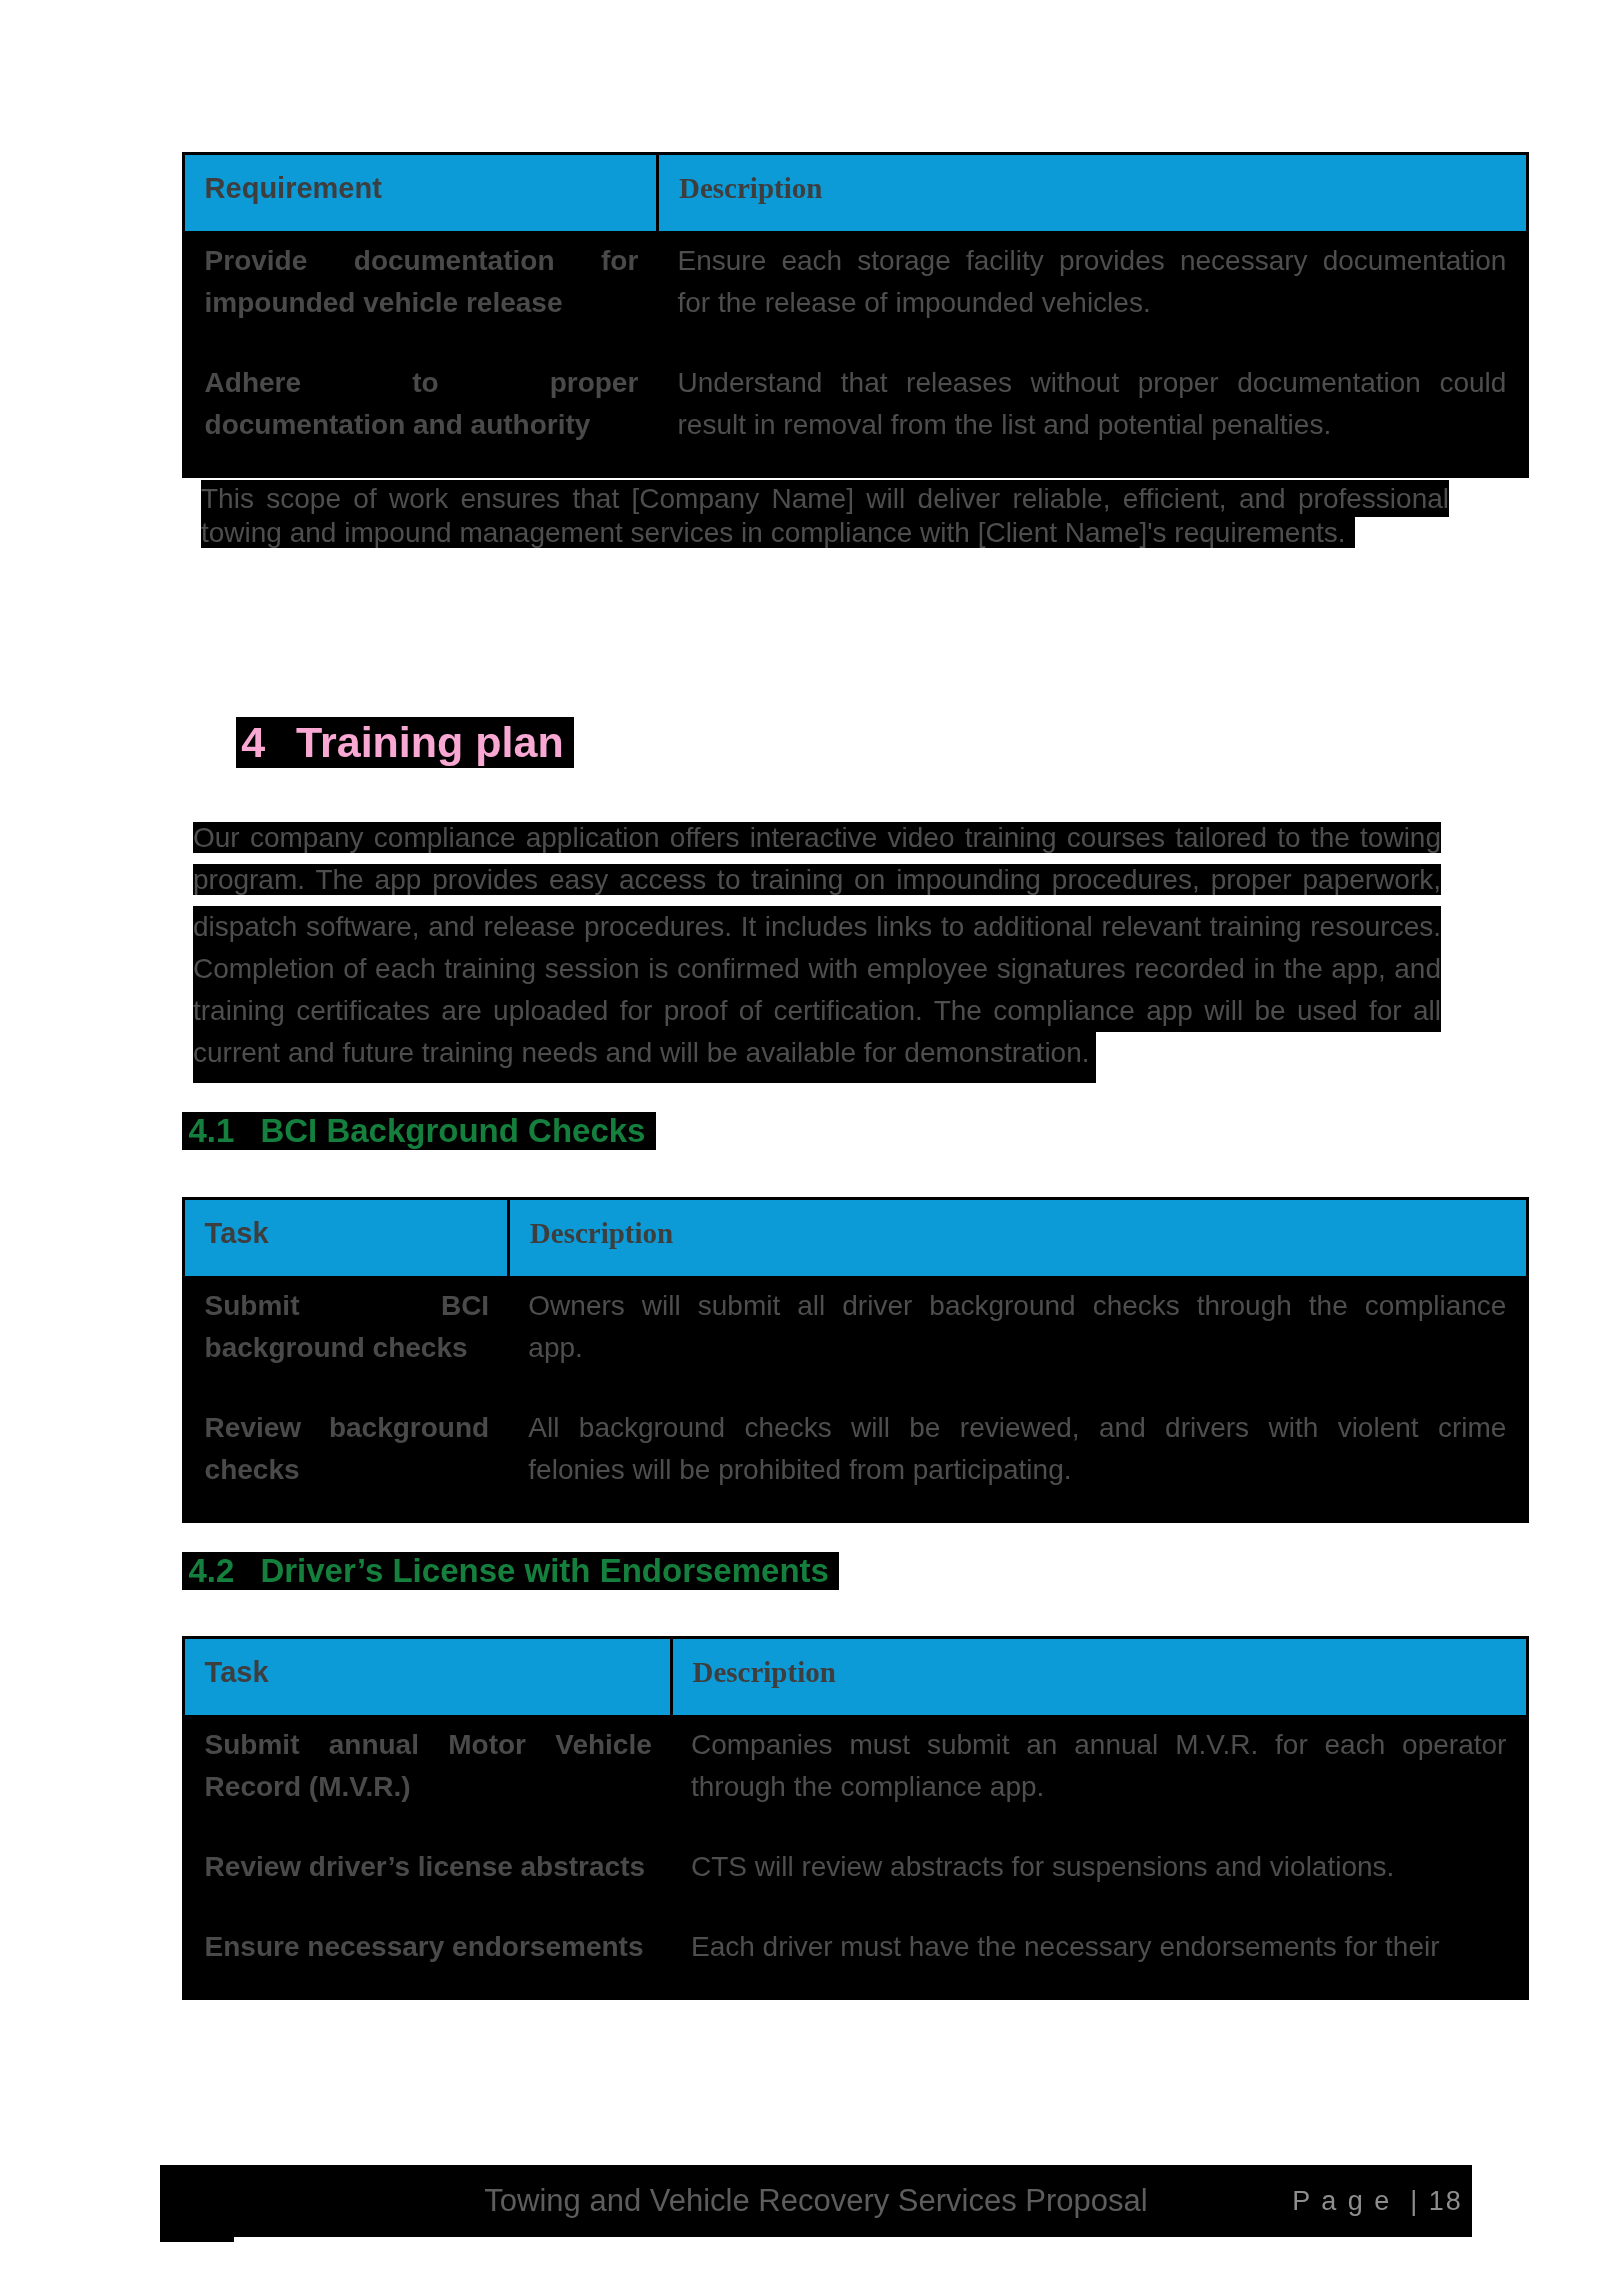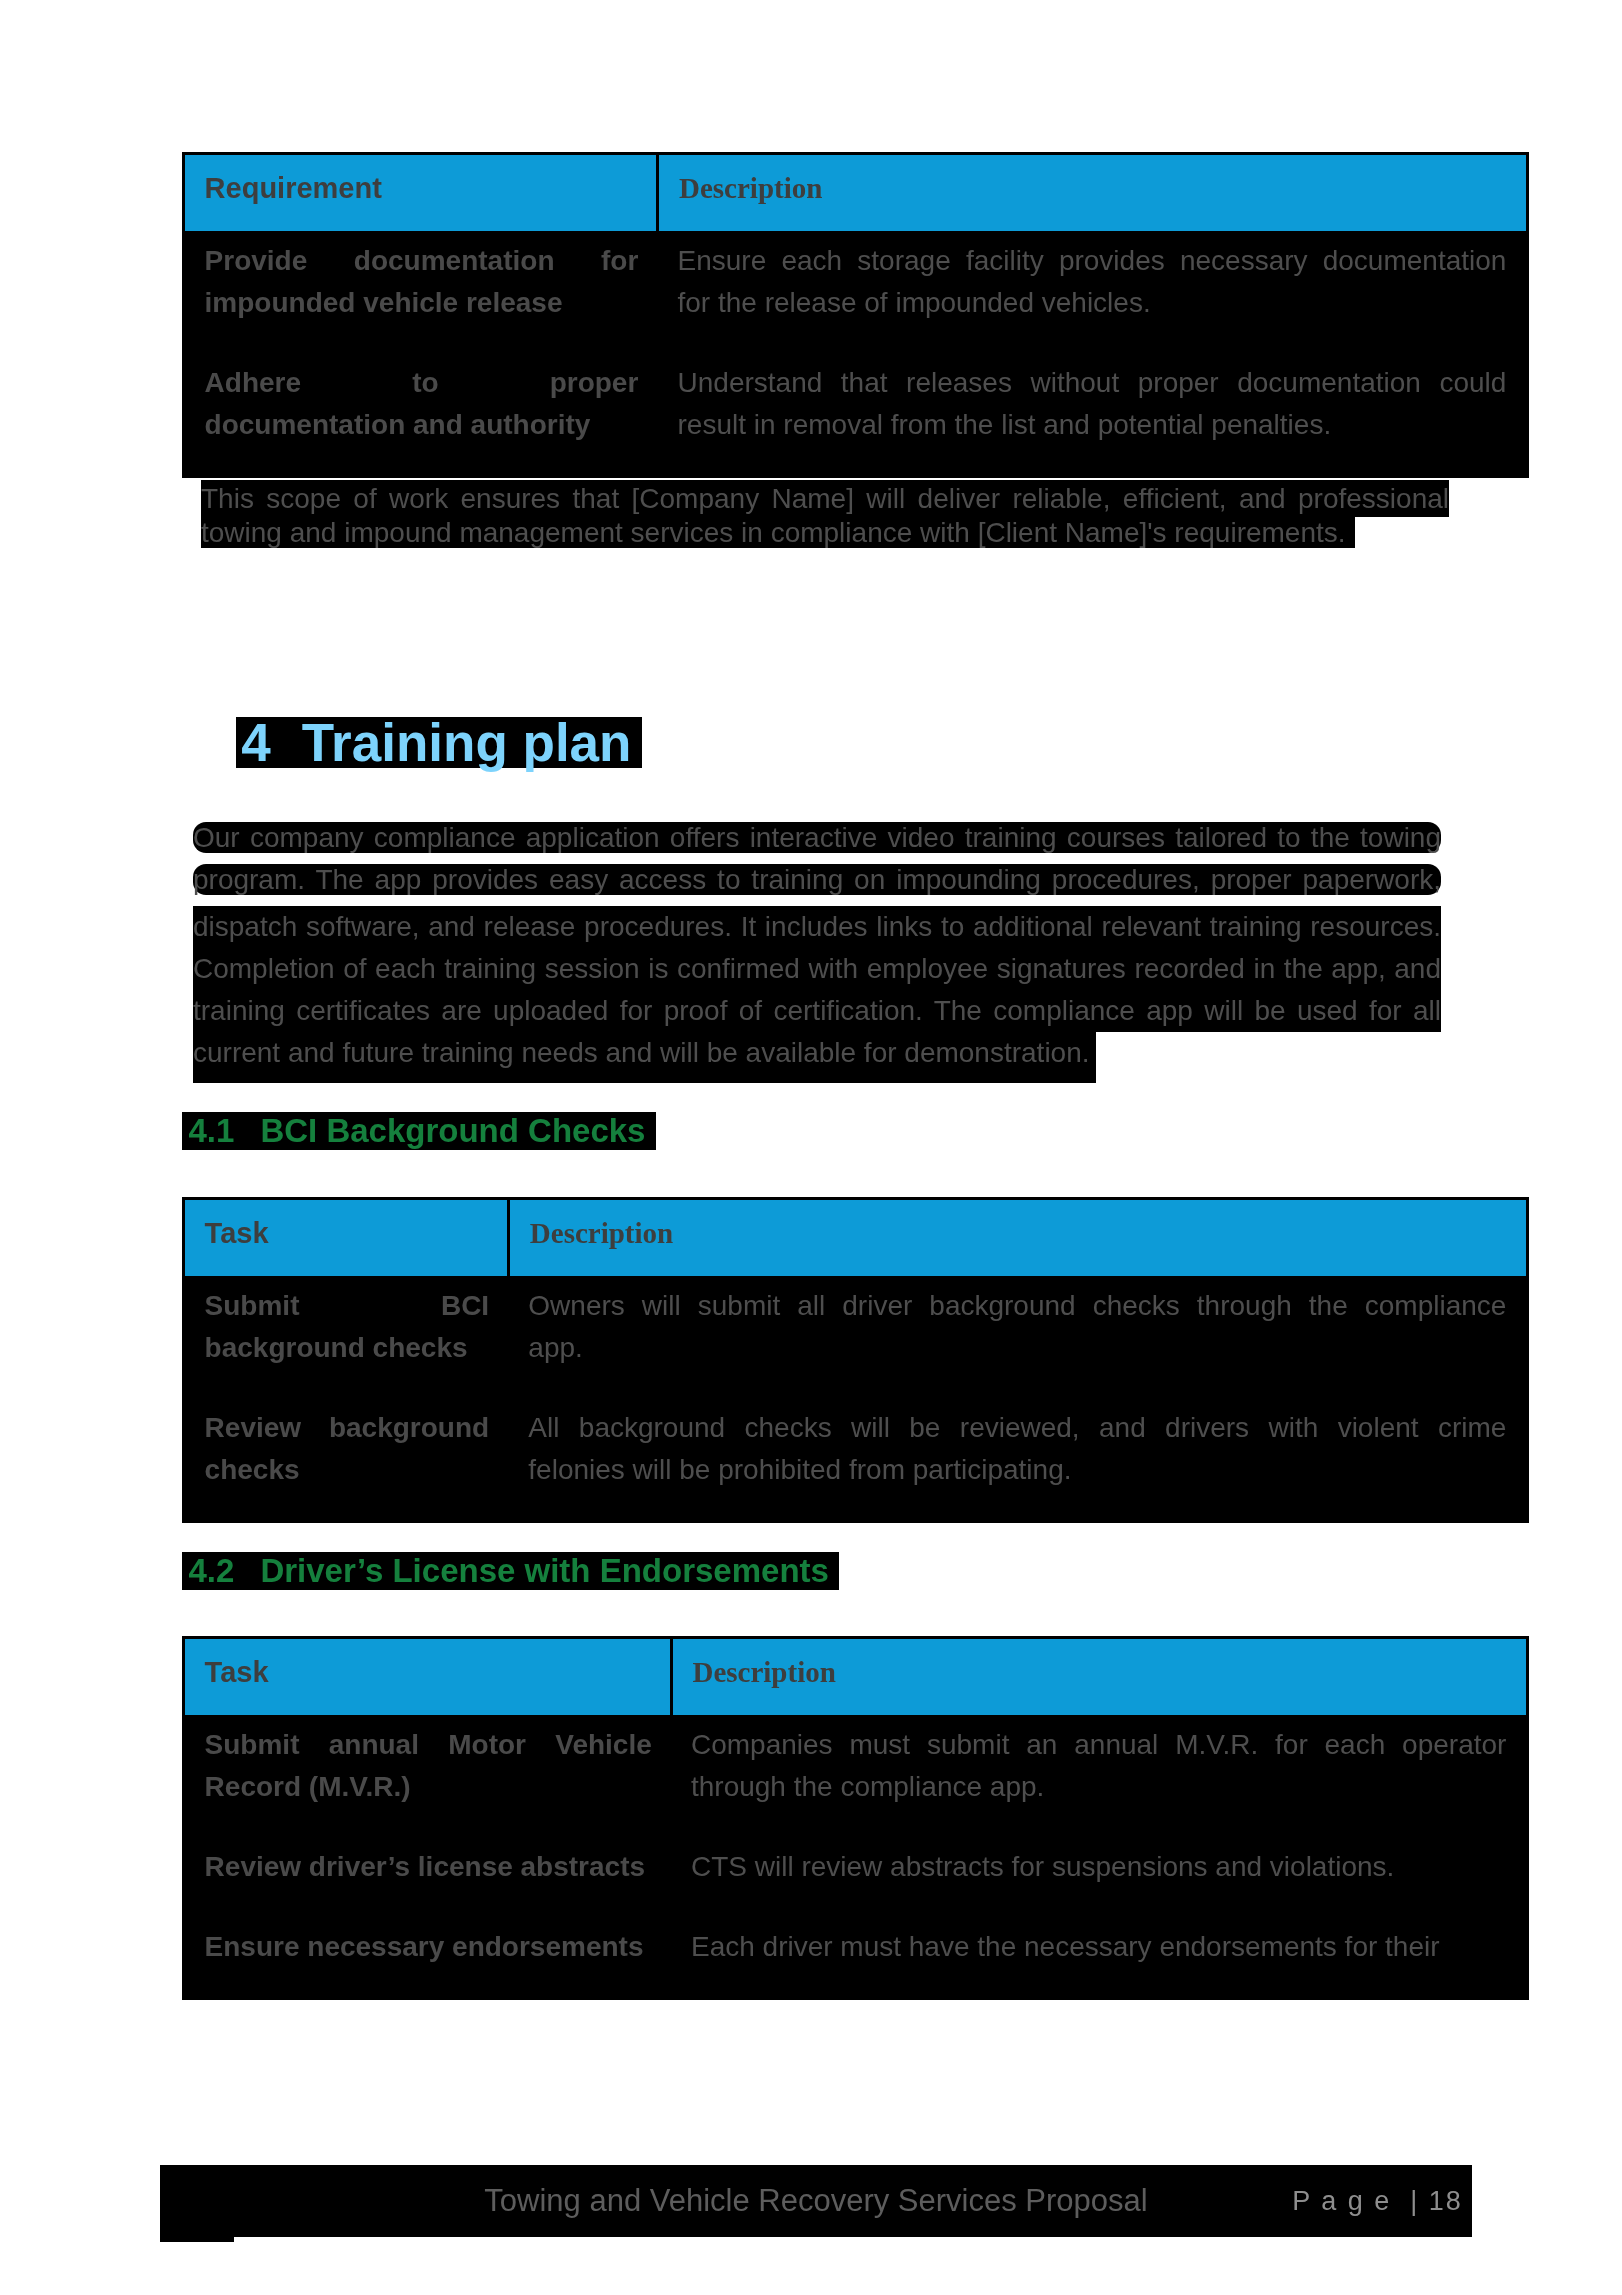--- a/index.html
+++ b/index.html
@@ -29,39 +29,39 @@
   table.doc-table td.task-cell{color:#4a4a4a;font-weight:bold;}
   .t-req  col.c1{width:35.3%;}
   .t-bci  col.c1{width:24.2%;}
   .t-lic  col.c1{width:36.3%;}
   table.doc-table td .ln{line-height:42px;}
   td.pad-tail{padding-bottom:47px;}
 
   
   .ln{display:block;text-align:justify;text-align-last:justify;}
   .mixed .ln:last-child{display:inline-block;text-align-last:left;}
-  .alljust .ln{text-align-last:justify;border-radius:13px;}
+  .alljust .ln{text-align-last:justify;}
 
   
   .hl-para{position:absolute;left:193px;width:1248px;font-size:28px;color:#4e4e4e;}
   .hl-para .ln{background:#000;}
   .para-scope{top:480px;margin-left:8px;}
   .para-scope .ln{line-height:37px;}
   .para-scope .ln:last-child{line-height:31px;padding-right:9.2px;}
   .para-bars{top:822px;}
   .para-bars .ln{height:31px;line-height:31px;margin-bottom:10.5px;}
   .para-solid{top:906px;}
   .para-solid .ln{line-height:42px;}
   .para-solid .ln:last-child{padding-right:6.5px;padding-bottom:9.2px;}
 
   
   .h1-block{
     position:absolute;left:236px;top:717px;
-    display:inline-block;background:#000;color:#7dd3fc;
-    font-size:53px;font-weight:bold;line-height:51px;
+    display:inline-block;background:#000;color:#f9a8d4;
+    font-size:43px;font-weight:bold;line-height:51px;
     padding:0 10.5px 0 5.2px;white-space:nowrap;
   }
   .h1-block .h-num{margin-right:31px;}
   .h2-block{
     position:absolute;left:182px;
     display:inline-block;background:#000;color:#15803d;
     font-size:33px;font-weight:bold;line-height:38px;
     padding:0 10.5px 0 6.5px;white-space:nowrap;
   }
   .h2-bci{top:1112px;}

